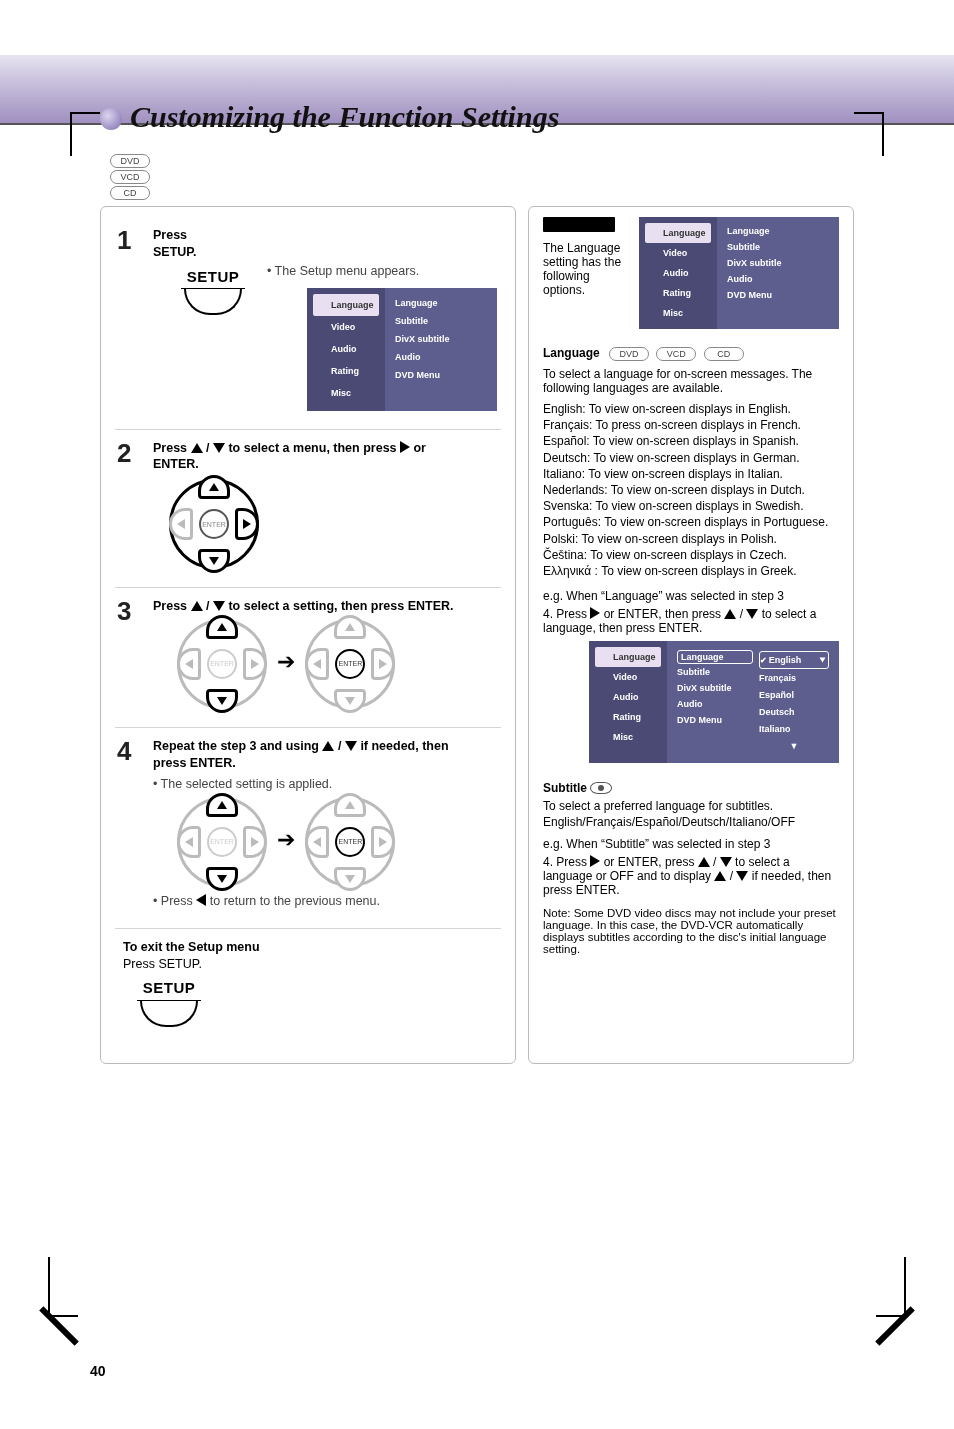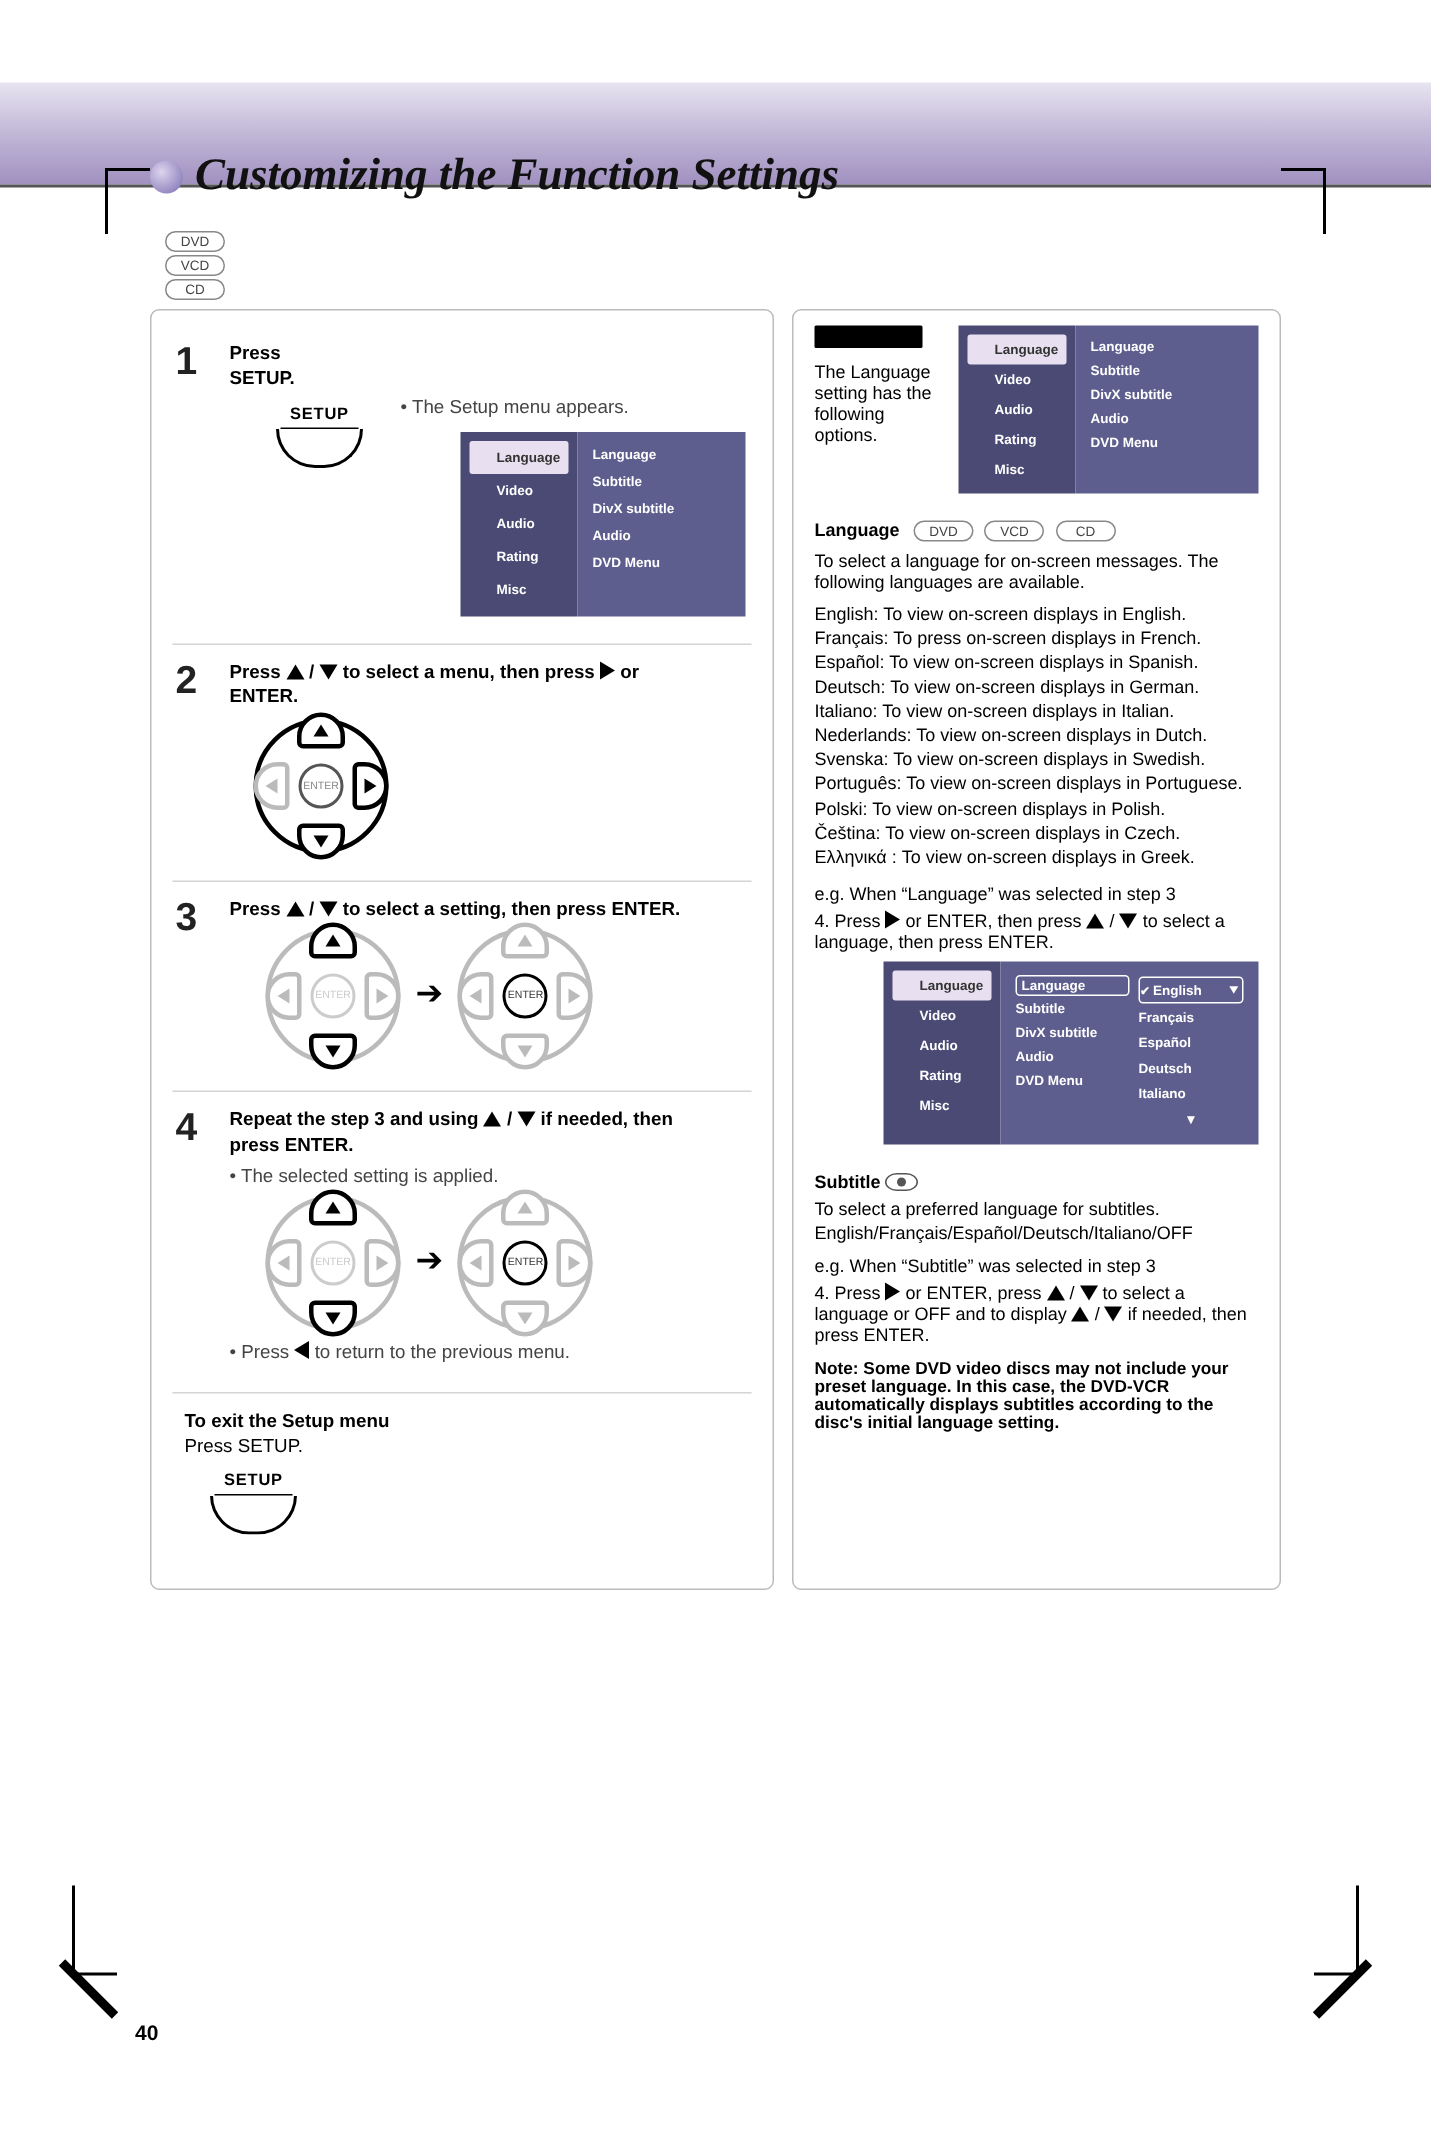--- a/index.html
+++ b/index.html
@@ -86,21 +86,21 @@
     position: absolute; left: 2px; top: 8px;
     font-size: 26px; font-weight: bold; color: #222;
   }
   .step-body { margin-left: 34px; font-size: 12.5px; line-height: 1.35; }
   .muted { color: #444; margin-top: 36px; }
 
   
   .setup-btn {
     margin: 6px auto 0 20px; width: 80px; text-align: center;
   }
-  .setup-btn .label { font-size: 11px; font-weight: bold; letter-spacing: 0.5px; border-bottom: 1px solid #000; display: inline-block; padding: 0 6px 1px; }
+  .setup-btn .label { font-size: 15px; font-weight: bold; letter-spacing: 0.5px; border-bottom: 1px solid #000; display: inline-block; padding: 0 6px 1px; }
   .setup-btn .cap {
     width: 58px; height: 26px; border: 2px solid #000; border-top: none;
     border-radius: 0 0 30px 30px; margin: 0 auto;
   }
 
   
   .menu-panel {
     width: 190px;
     margin: 8px 0 0 40px;
     display: flex;
@@ -153,21 +153,21 @@
   .row-dpads { display:flex; align-items:center; margin-left: 24px; }
 
   .tri-up { display:inline-block; width:0;height:0;border-left:6px solid transparent;border-right:6px solid transparent;border-bottom:10px solid #000; vertical-align:-1px; }
   .tri-down { display:inline-block; width:0;height:0;border-left:6px solid transparent;border-right:6px solid transparent;border-top:10px solid #000; vertical-align:-1px; }
   .tri-right { display:inline-block; width:0;height:0;border-top:6px solid transparent;border-bottom:6px solid transparent;border-left:10px solid #000; vertical-align:-1px; }
   .tri-left { display:inline-block; width:0;height:0;border-top:6px solid transparent;border-bottom:6px solid transparent;border-right:10px solid #000; vertical-align:-1px; }
 
   .eye { display:inline-block; width:22px; height:12px; border:1.5px solid #555; border-radius: 50%/70%; position:relative; vertical-align:-2px; }
   .eye::after { content:""; position:absolute; top:2px; left:7px; width:6px;height:6px; background:#555; border-radius:50%; }
 
-  .pagenum { position:absolute; bottom: 66px; left: 90px; font-size: 14px; font-weight: bold; }
+  .pagenum { position:absolute; bottom: 50px; left: 90px; font-size: 14px; font-weight: bold; }
 
   .black-pill { display:inline-block; background:#000; color:#000; padding:1px 36px; font-size:10px; font-weight:bold; border-radius:1px; height:15px; }
 
 </style>
 </head>
 <body>
 
 <div class="top-band"></div>
 <div class="reg-top-left"></div>
 <div class="reg-top-right"></div>
@@ -430,20 +430,20 @@
         </div>
       </div>
 
       <div style="margin-top:18px;">
         <b>Subtitle</b>
         <span class="eye"></span>
         <div style="margin-top:4px;">To select a preferred language for subtitles.</div>
         <div style="margin-top:2px;">English/Français/Español/Deutsch/Italiano/OFF</div>
         <div style="margin-top:8px;">e.g. When “Subtitle” was selected in step 3</div>
         <div style="margin-top:4px;">4. Press <span class="tri-right"></span> or ENTER, press <span class="tri-up"></span> / <span class="tri-down"></span> to select a language or OFF and to display <span class="tri-up"></span> / <span class="tri-down"></span> if needed, then press ENTER.</div>
-        <div style="margin-top:10px; font-size:11.5px;font-weight:bold;">Note: Some DVD video discs may not include your preset language. In this case, the DVD-VCR automatically displays subtitles according to the disc's initial language setting.</div>
+        <div style="margin-top:10px; font-size:11.5px;">Note: Some DVD video discs may not include your preset language. In this case, the DVD-VCR automatically displays subtitles according to the disc's initial language setting.</div>
       </div>
 
     </div>
   </div>
 </div>
 
 <div class="pagenum">40</div>
 
 </body></html>

